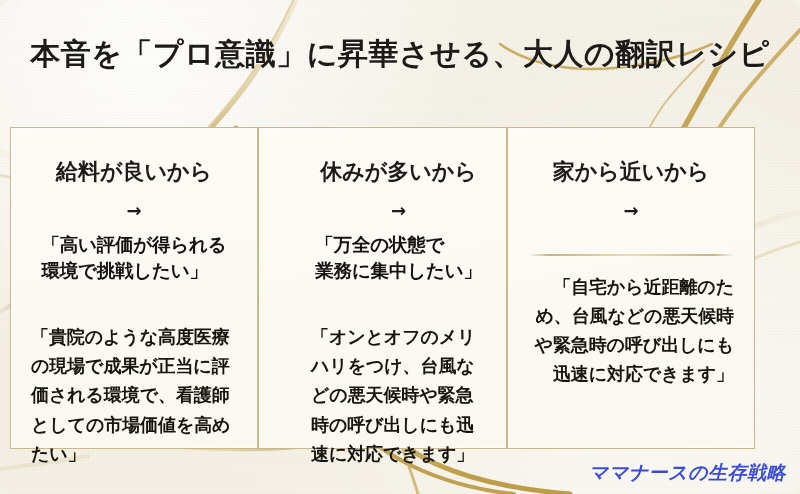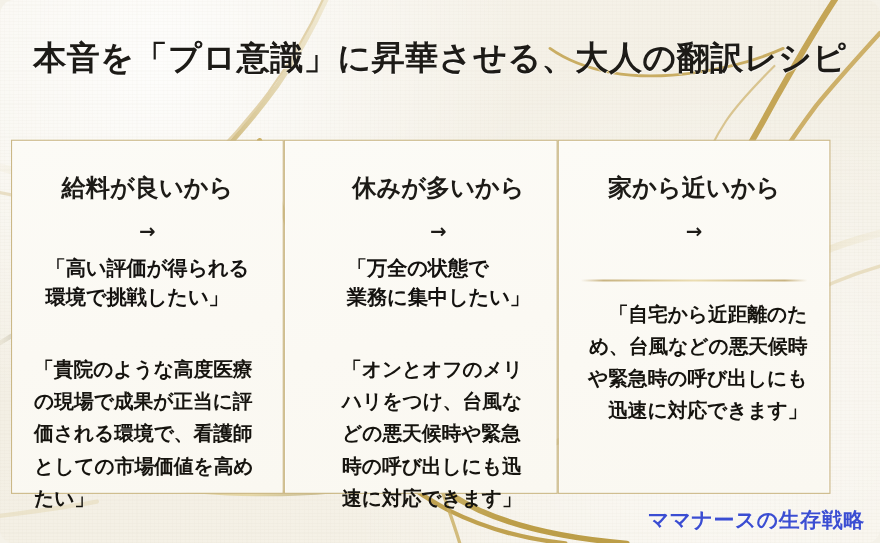--- a/index.html
+++ b/index.html
@@ -158,20 +158,21 @@
     bottom: 8px;
     z-index: 9;
     font-family: "DejaVu Sans", "Liberation Sans", sans-serif;
     font-weight: 700;
     font-size: 19px;
     letter-spacing: .5px;
     color: #2b3fd0;
     opacity: .92;
     text-shadow: 0 1px 0 rgba(255,255,255,.45);
     white-space: nowrap;
+    font-style: italic;
   }
 </style>
 </head>
 <body>
 
 <div id="slide">
 
   <div id="paper-grain"></div>
 
   <svg id="gold-cracks" viewBox="0 0 800 494" width="800" height="494" preserveAspectRatio="none">

